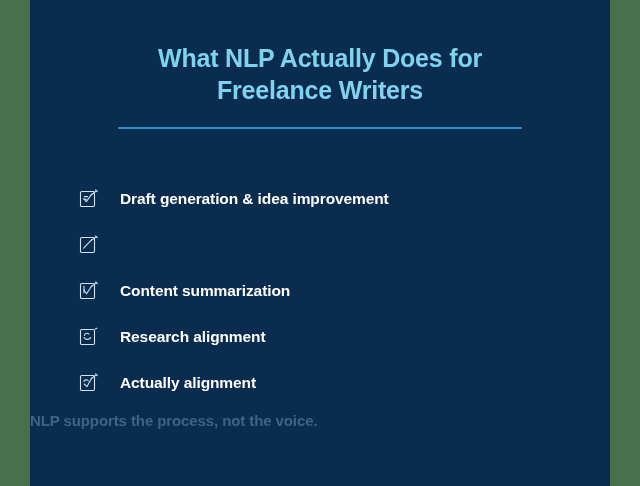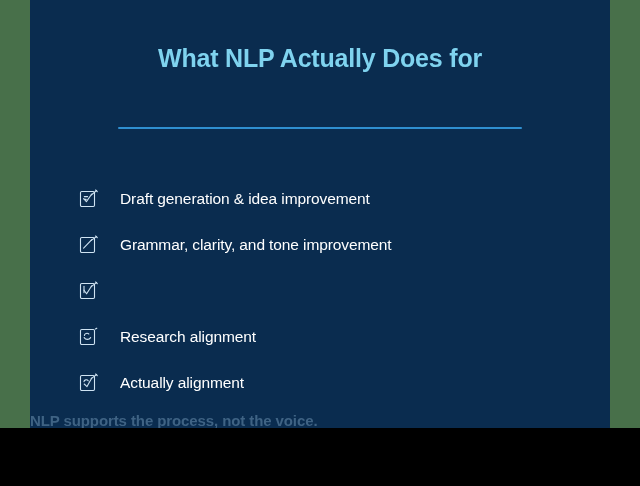--- a/index.html
+++ b/index.html
@@ -11,21 +11,21 @@
     width: 640px;
     height: 486px;
     overflow: hidden;
     font-family: "Liberation Sans", sans-serif;
     -webkit-font-smoothing: antialiased;
   }
 
   .canvas {
     position: relative;
     width: 640px;
-    height: 428px;
+    height: 486px;
     background: #e5e5e5;
     overflow: hidden;
   }
 
   .side-bar {
     position: absolute;
     top: 0;
     height: 486px;
     background: #48704a;
   }
@@ -83,21 +83,21 @@
     flex: 0 0 auto;
     width: 22px;
     height: 22px;
     margin-right: 20px;
     display: block;
   }
   .item-icon svg { display: block; }
   .item-label {
     color: #ffffff;
     font-size: 15.5px;
-    font-weight: 400;
+    font-weight: 700;
     letter-spacing: -0.1px;
     line-height: 18px;
     white-space: nowrap;
   }
 
   .footer-note {
     position: absolute;
     left: 0;
     top: 412px;
     width: 580px;
@@ -112,20 +112,21 @@
 
 <div class="canvas">
 
   <div class="side-bar left"></div>
   <div class="side-bar right"></div>
 
   <div class="card">
 
     <div class="title-block">
       <div class="title-line">What NLP Actually Does for</div>
+      <div class="title-line">Freelance Writers</div>
     </div>
 
     <div class="divider"></div>
 
     <div class="list">
 
       <div class="list-item">
         <span class="item-icon">
           <svg width="22" height="22" viewBox="0 0 22 22" fill="none" stroke="#cfe3f2" stroke-width="1.1" stroke-linecap="round" stroke-linejoin="round">
             <rect x="2.5" y="3.5" width="14" height="15" rx="1.2"></rect>
@@ -140,33 +141,33 @@
 
       <div class="list-item">
         <span class="item-icon">
           <svg width="22" height="22" viewBox="0 0 22 22" fill="none" stroke="#cfe3f2" stroke-width="1.1" stroke-linecap="round" stroke-linejoin="round">
             <rect x="2.5" y="3.5" width="14" height="15" rx="1.2"></rect>
             <path d="M5.6 14.2 L13.8 5.6"></path>
             <path d="M13.2 6.4 L18.6 2.6"></path>
             <path d="M17.6 2.0 L19.3 3.6"></path>
           </svg>
         </span>
-        <span class="item-label">Grammar, clarity, and tone improvement</span>
       </div>
 
       <div class="list-item">
         <span class="item-icon">
           <svg width="22" height="22" viewBox="0 0 22 22" fill="none" stroke="#cfe3f2" stroke-width="1.1" stroke-linecap="round" stroke-linejoin="round">
             <rect x="2.5" y="3.5" width="14" height="15" rx="1.2"></rect>
             <path d="M6.0 10.2 L8.6 13.8 L13.8 5.8"></path>
             <path d="M13.2 6.6 L18.6 2.6"></path>
             <path d="M17.6 2.0 L19.3 3.6"></path>
             <path d="M6.0 6.4 L6.0 12.6"></path>
           </svg>
         </span>
+        <span class="item-label">Content summarization</span>
       </div>
 
       <div class="list-item">
         <span class="item-icon">
           <svg width="22" height="22" viewBox="0 0 22 22" fill="none" stroke="#cfe3f2" stroke-width="1.1" stroke-linecap="round" stroke-linejoin="round">
             <rect x="2.5" y="3.5" width="14" height="15" rx="1.2"></rect>
             <path d="M6.4 9.4 C6.4 7.4 9.4 6.6 10.8 8.0"></path>
             <path d="M6.2 11.6 C7.6 14.0 11.2 14.0 12.6 11.6"></path>
             <path d="M17.4 3.0 L18.8 2.2"></path>
           </svg>

